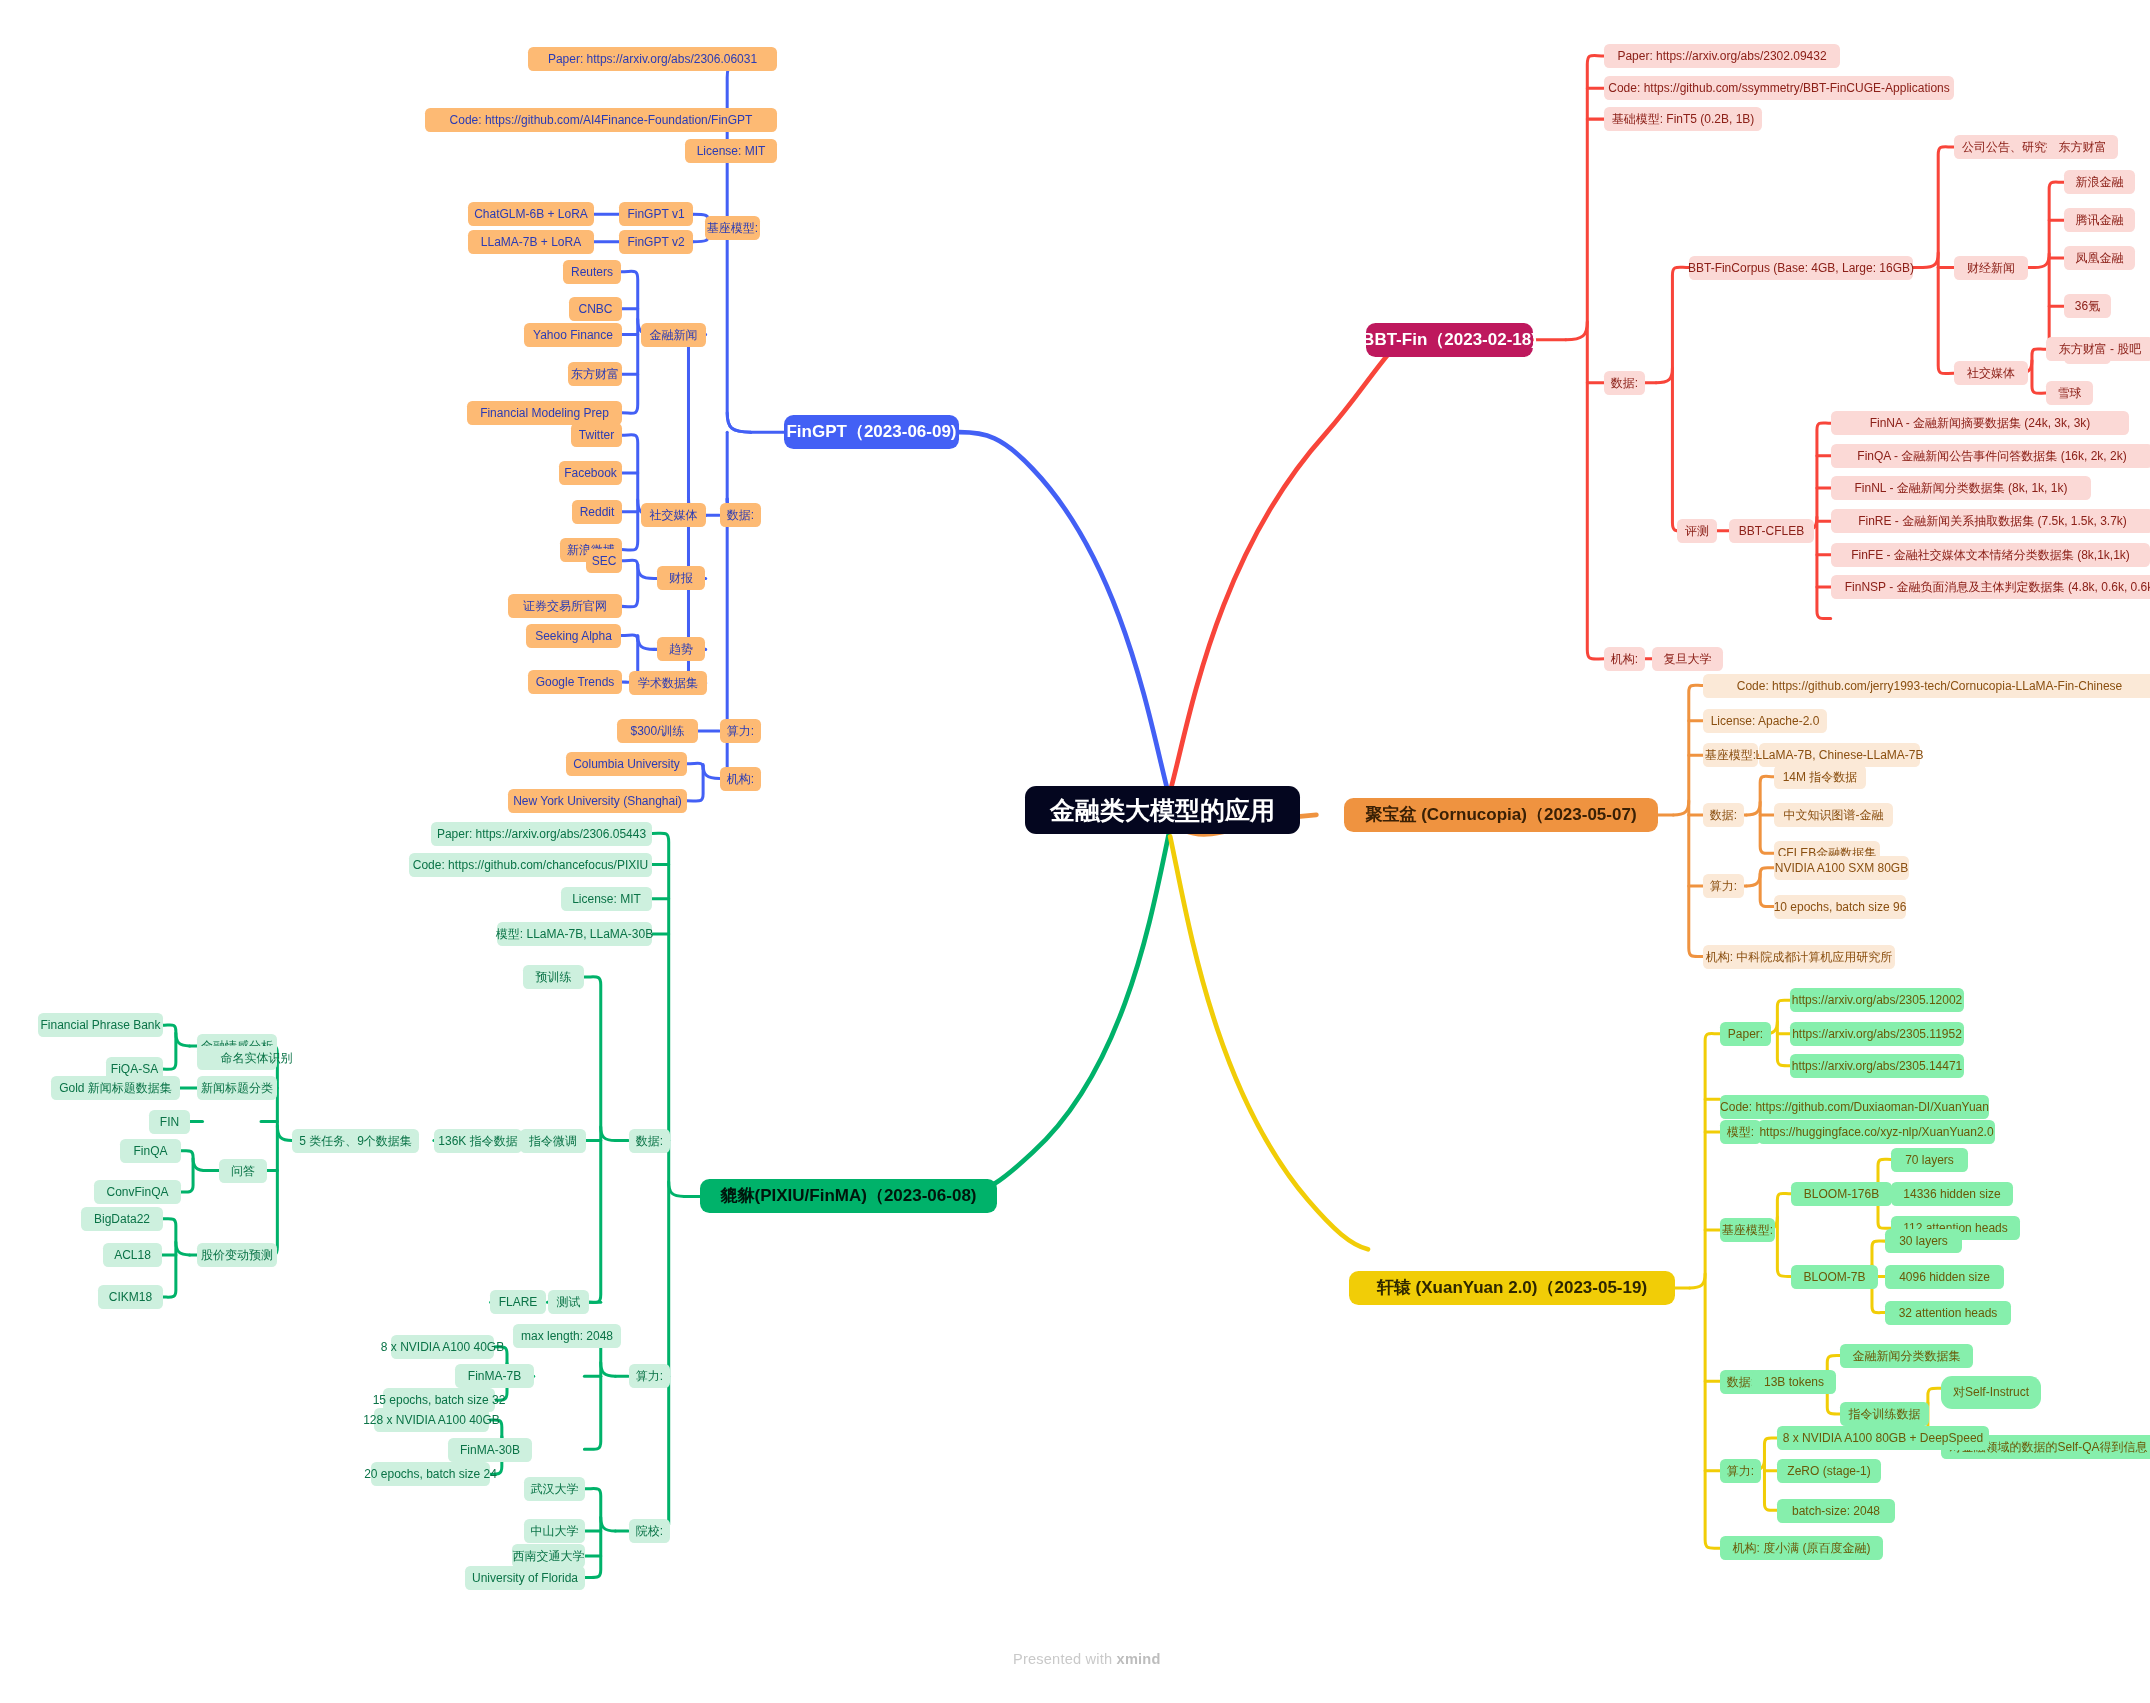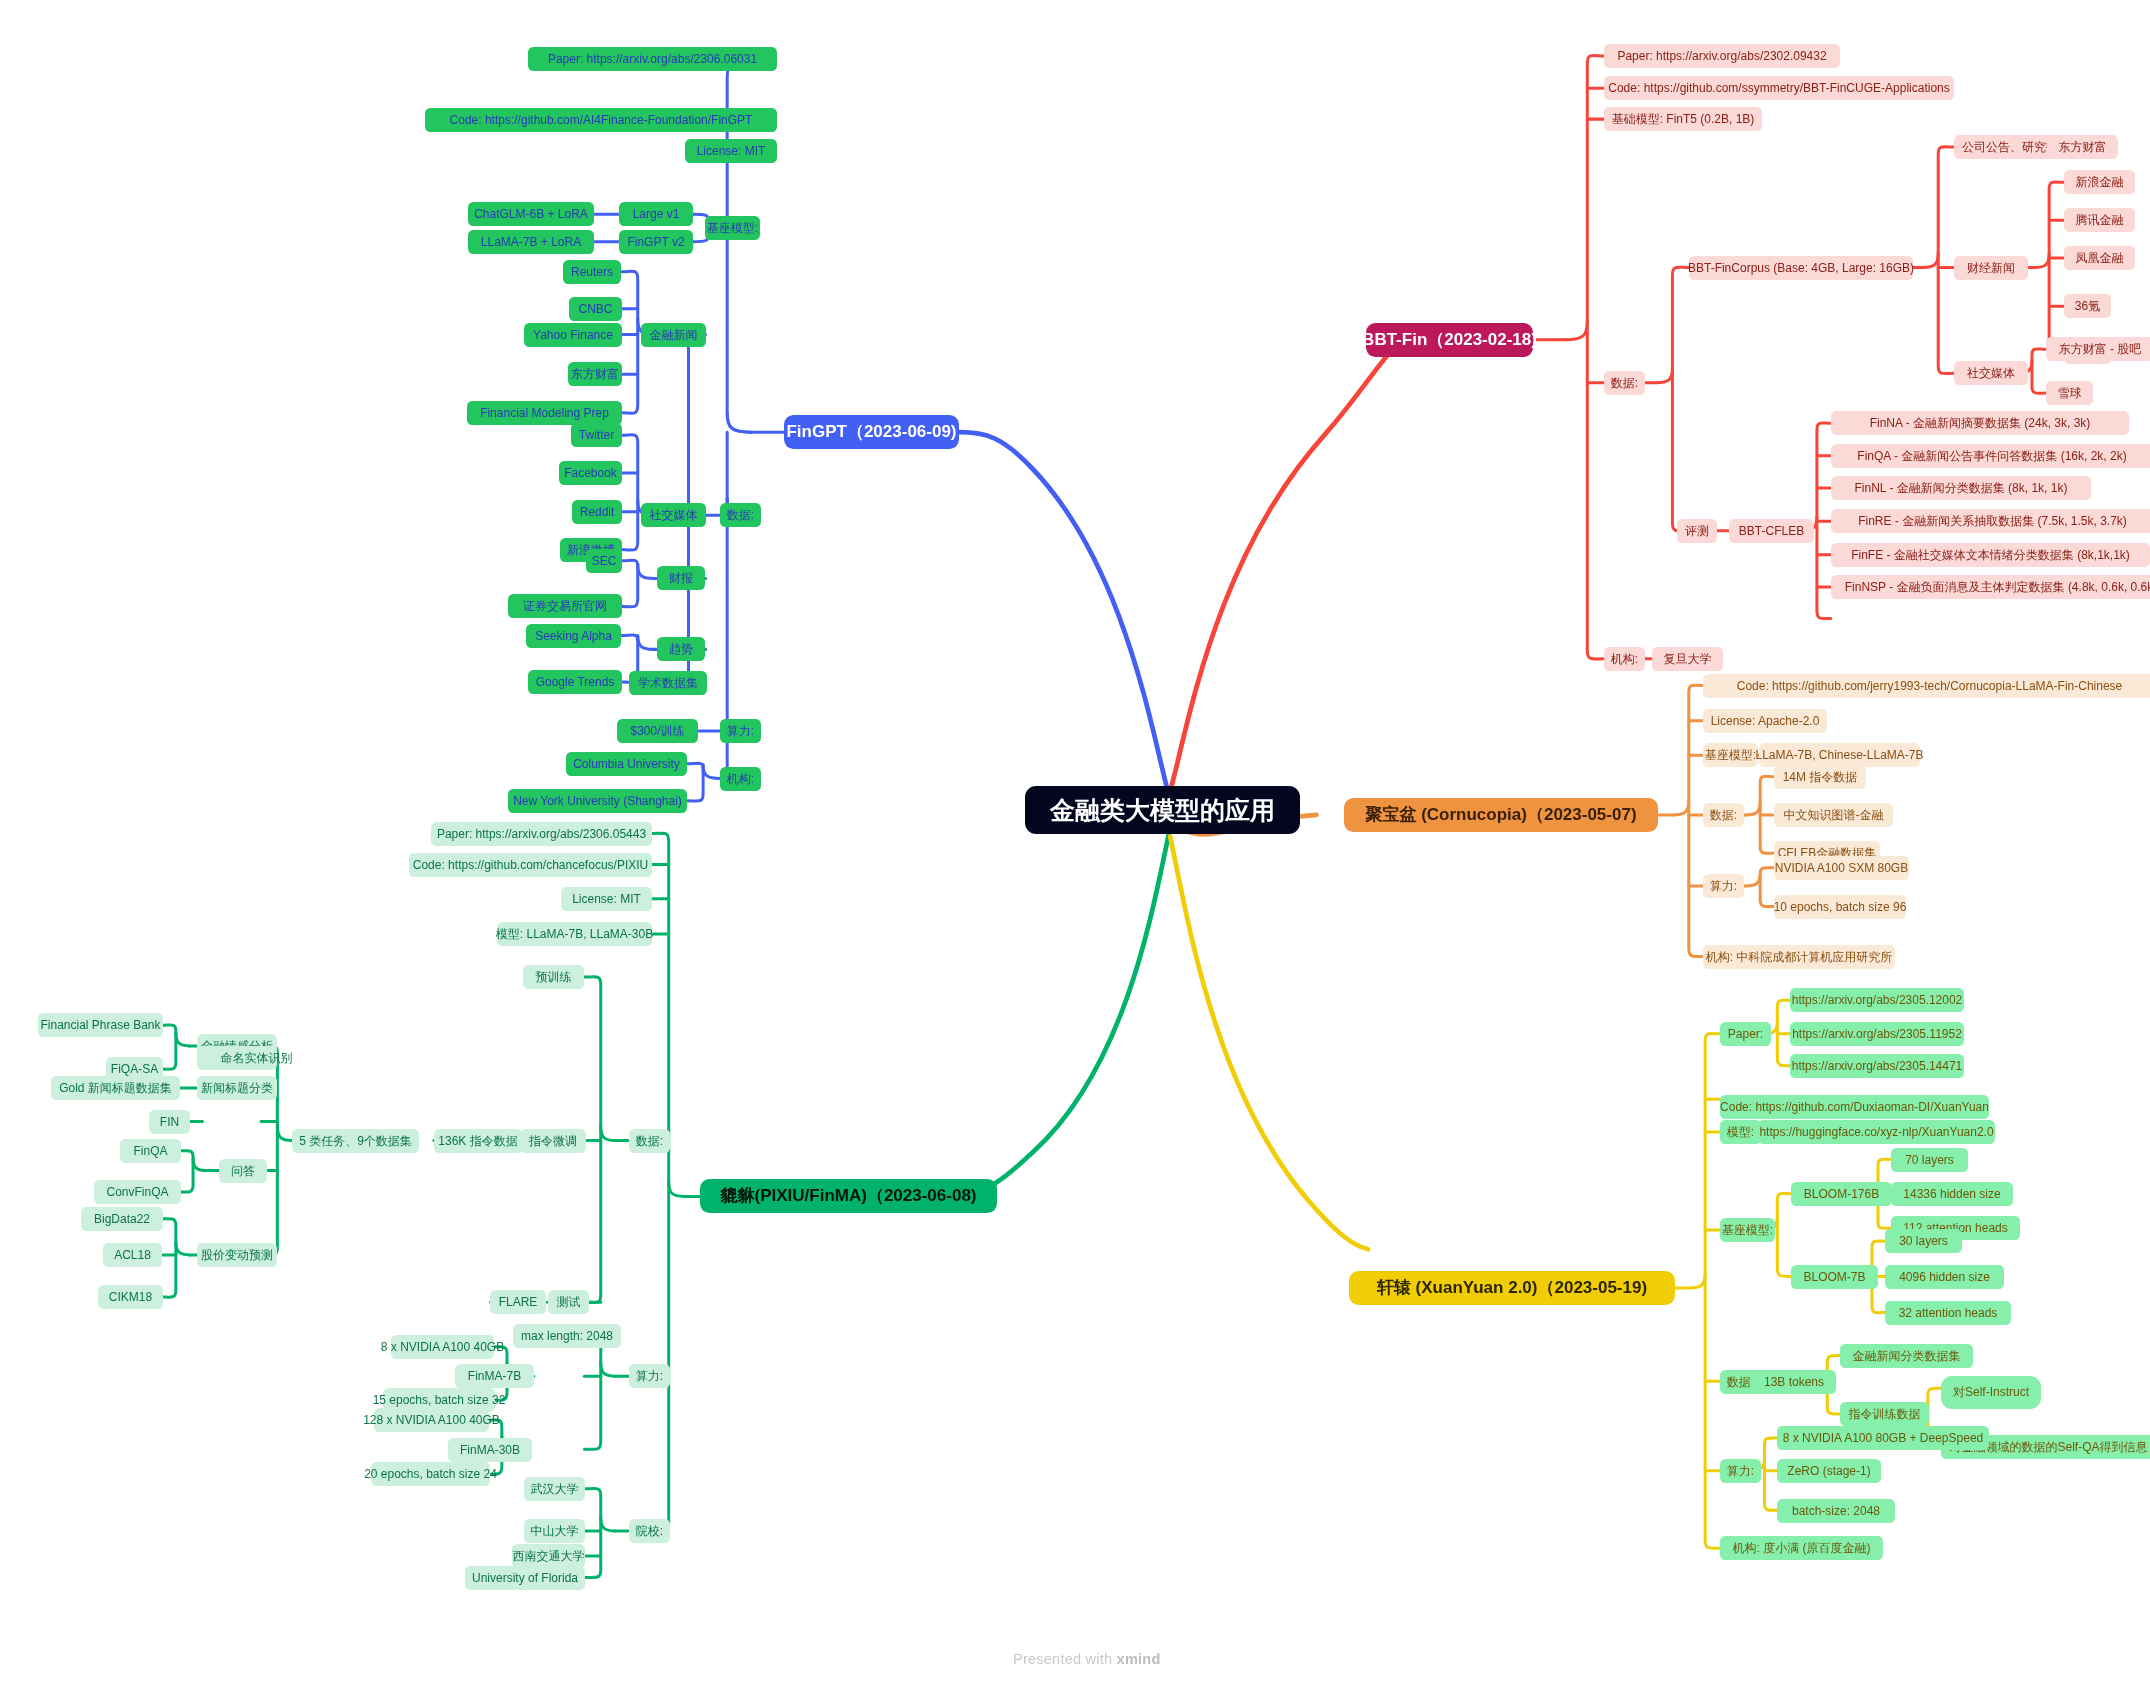--- a/index.html
+++ b/index.html
@@ -12,21 +12,21 @@
   .n-root{background:#04061f;color:#fff;font-size:25px;font-weight:700;border-radius:11.2px;padding:0 14.6px;}
   
   .n-main{font-size:17px;font-weight:700;border-radius:9.5px;padding:0 11.2px;}
   .m-blue{background:#4360f5;color:#fff;}
   .m-red{background:#be185d;color:#fff;}
   .m-green{background:#00b26a;color:#00160c;}
   .m-orange{background:#ef9340;color:#3a2005;}
   .m-yellow{background:#f1cd07;color:#2d2600;}
   
   .chip{font-size:12px;border-radius:5.2px;padding:0 6.9px;}
-  .c-blue{background:#22c55e;color:#2a3bb5;align-items:center;}
+  .c-blue{background:#fdba74;color:#2a3bb5;align-items:center;}
   .c-red{background:#fbd9d6;color:#8c2018;}
   .c-green{background:#cdf0de;color:#0a7347;}
   .c-orange{background:#fbe9d7;color:#8a4f10;}
   .c-yellow{background:#86efac;color:#6a5a08;}
   .watermark{position:absolute;font-size:14.6px;color:#c9c9c9;letter-spacing:0.2px;}
   .watermark b{color:#bdbdbd;font-weight:700;}
 </style>
 </head>
 <body>
 
@@ -255,21 +255,21 @@
   <div class="node chip c-blue" style="left:425px;top:108px;width:352px;height:24px;">
     <span>Code: https://github.com/AI4Finance-Foundation/FinGPT</span>
     </div>
   <div class="node chip c-blue" style="left:685px;top:139px;width:92px;height:24px;">
     <span>License: MIT</span>
     </div>
   <div class="node chip c-blue" style="left:705px;top:216px;width:55px;height:24px;">
     <span>基座模型:</span>
     </div>
   <div class="node chip c-blue" style="left:619px;top:202px;width:74px;height:24px;">
-    <span>Large v1</span>
+    <span>FinGPT v1</span>
     </div>
   <div class="node chip c-blue" style="left:468px;top:202px;width:126px;height:24px;">
     <span>ChatGLM-6B + LoRA</span>
     </div>
   <div class="node chip c-blue" style="left:619px;top:230px;width:74px;height:24px;">
     <span>FinGPT v2</span>
     </div>
   <div class="node chip c-blue" style="left:468px;top:230px;width:126px;height:24px;">
     <span>LLaMA-7B + LoRA</span>
     </div>

